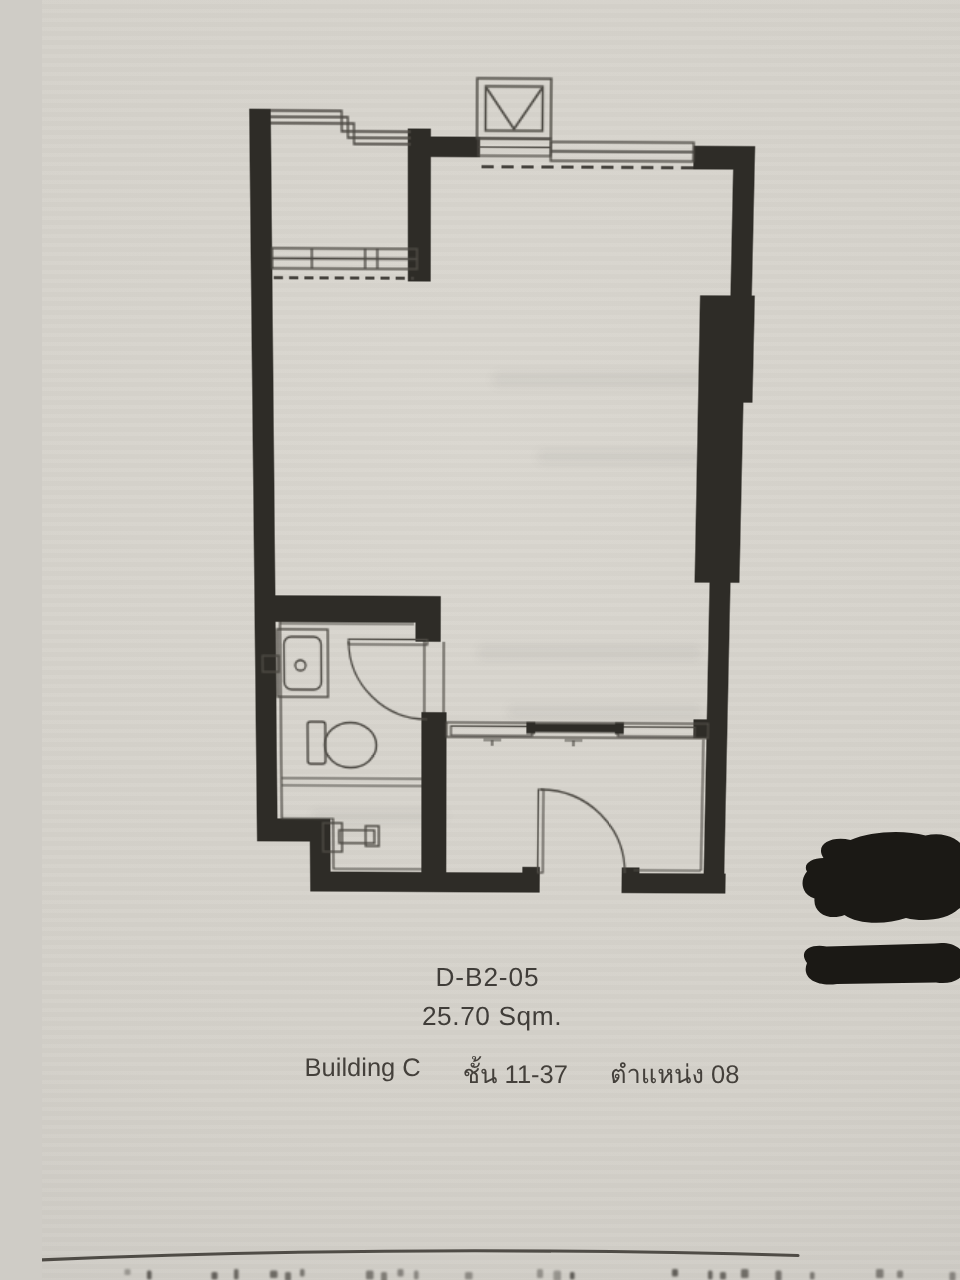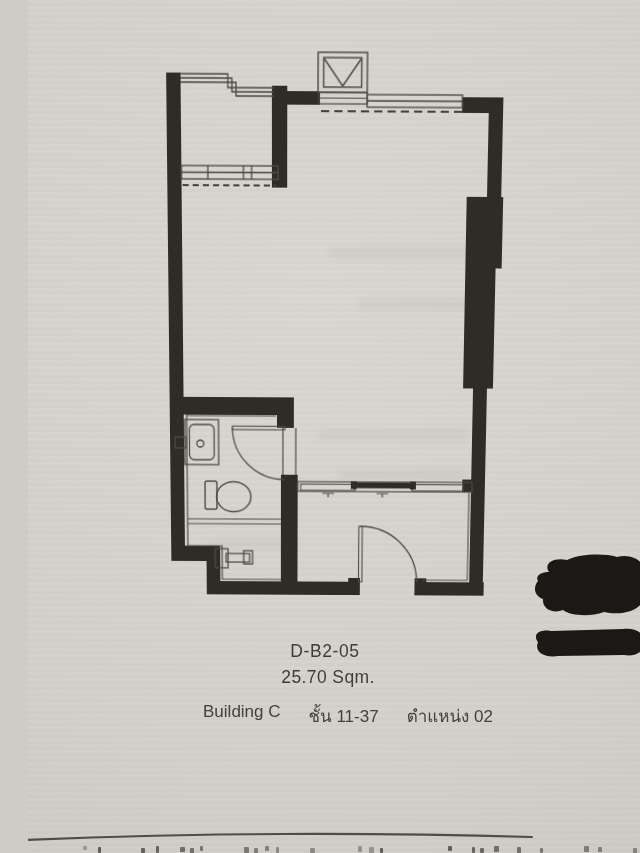--- a/index.html
+++ b/index.html
@@ -176,21 +176,21 @@
     <path fill="#1b1915" d="M510 642 C504 634 512 629 523 631 L595 629 C609 627 617 634 615 643
          C617 651 608 657 596 655 L530 656 C516 658 506 652 510 642 Z"></path>
     <path fill="none" stroke="#403d37" stroke-width="2.1" stroke-linecap="round" opacity="0.9" d="M-2 840 C160 833 330 832 504 837"></path>
   </svg>
 
   <div class="caption cap-unit">D-B2-05</div>
   <div class="caption cap-area">25.70 Sqm.</div>
   <div class="cap-row">
     <span>Building C</span>
     <span>ชั้น 11-37</span>
-    <span>ตำแหน่ง 02</span>
+    <span>ตำแหน่ง 08</span>
   </div>
 
   <div class="edge-marks">
       <div class="edge-mark" style="left: 55px; top: 846px; width: 4px; height: 4px; opacity: 0.35;"></div>
       <div class="edge-mark" style="left: 70px; top: 847px; width: 3px; height: 6px; opacity: 0.72;"></div>
       <div class="edge-mark" style="left: 113px; top: 848px; width: 4px; height: 5px; opacity: 0.69;"></div>
       <div class="edge-mark" style="left: 128px; top: 846px; width: 3px; height: 7px; opacity: 0.66;"></div>
       <div class="edge-mark" style="left: 152px; top: 847px; width: 5px; height: 5px; opacity: 0.63;"></div>
       <div class="edge-mark" style="left: 162px; top: 848px; width: 4px; height: 6px; opacity: 0.6;"></div>
       <div class="edge-mark" style="left: 172px; top: 846px; width: 3px; height: 5px; opacity: 0.57;"></div>

